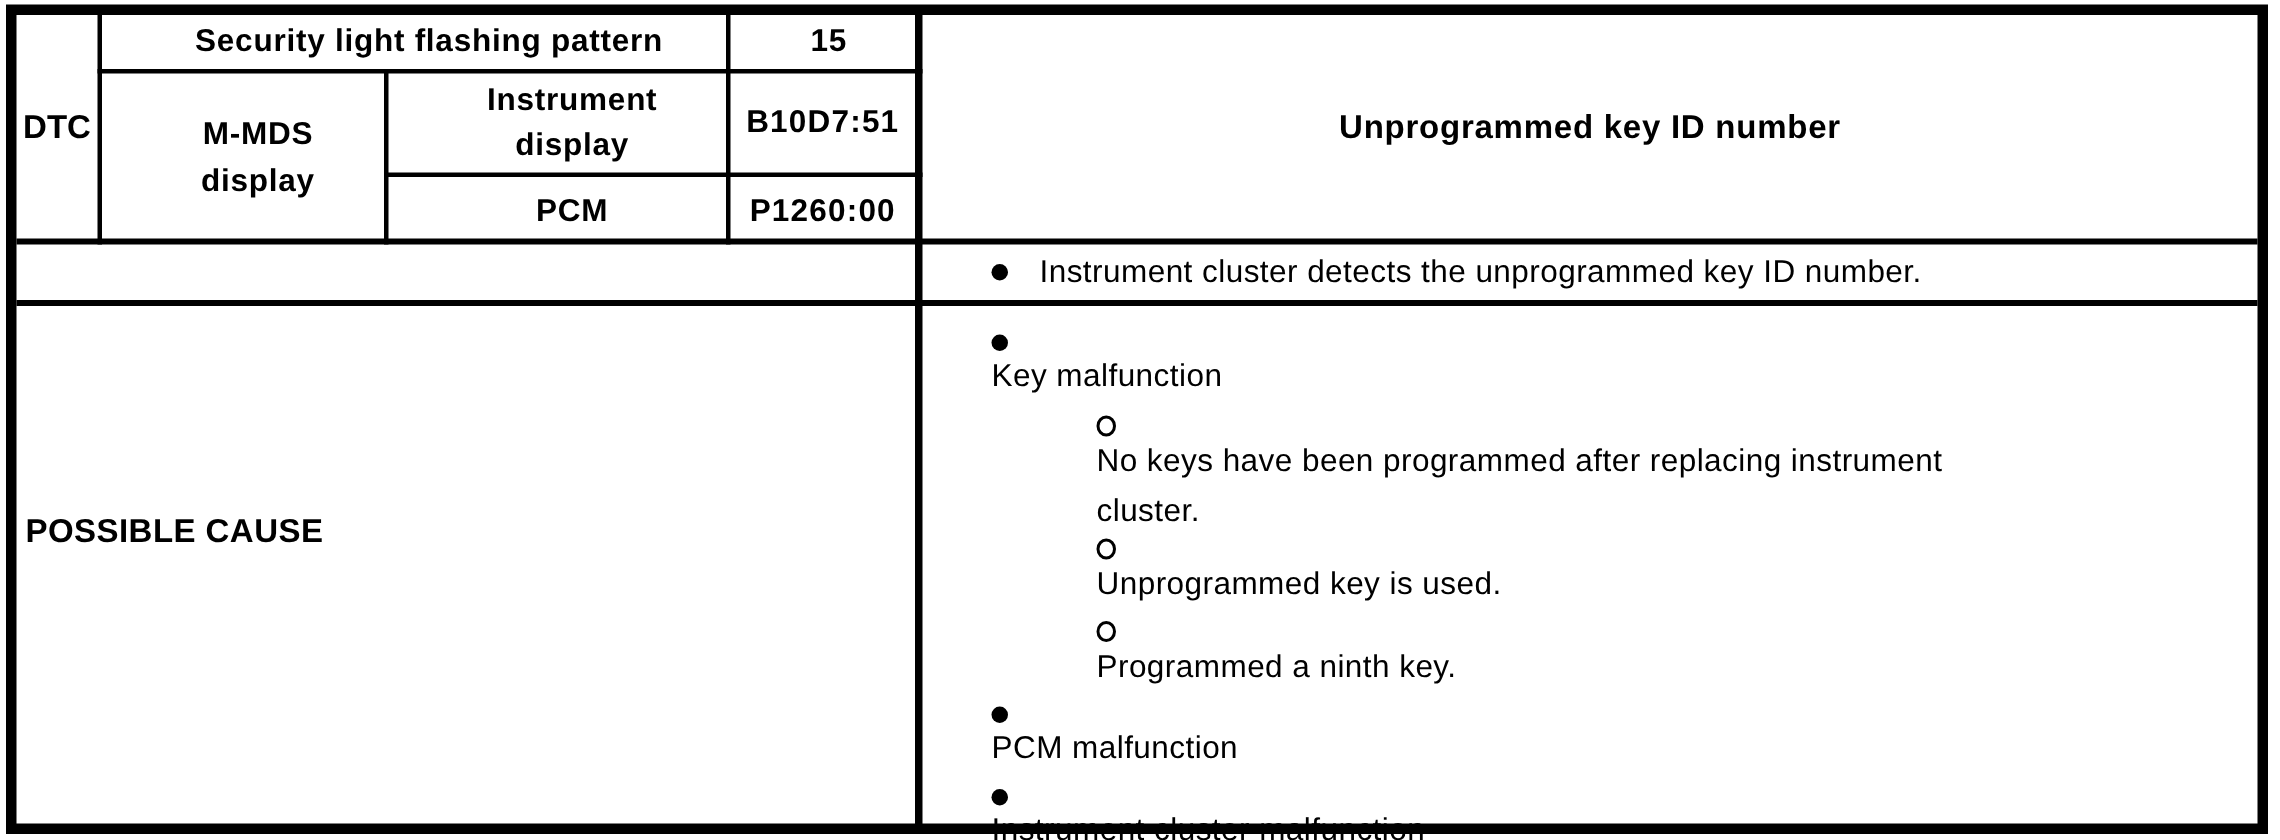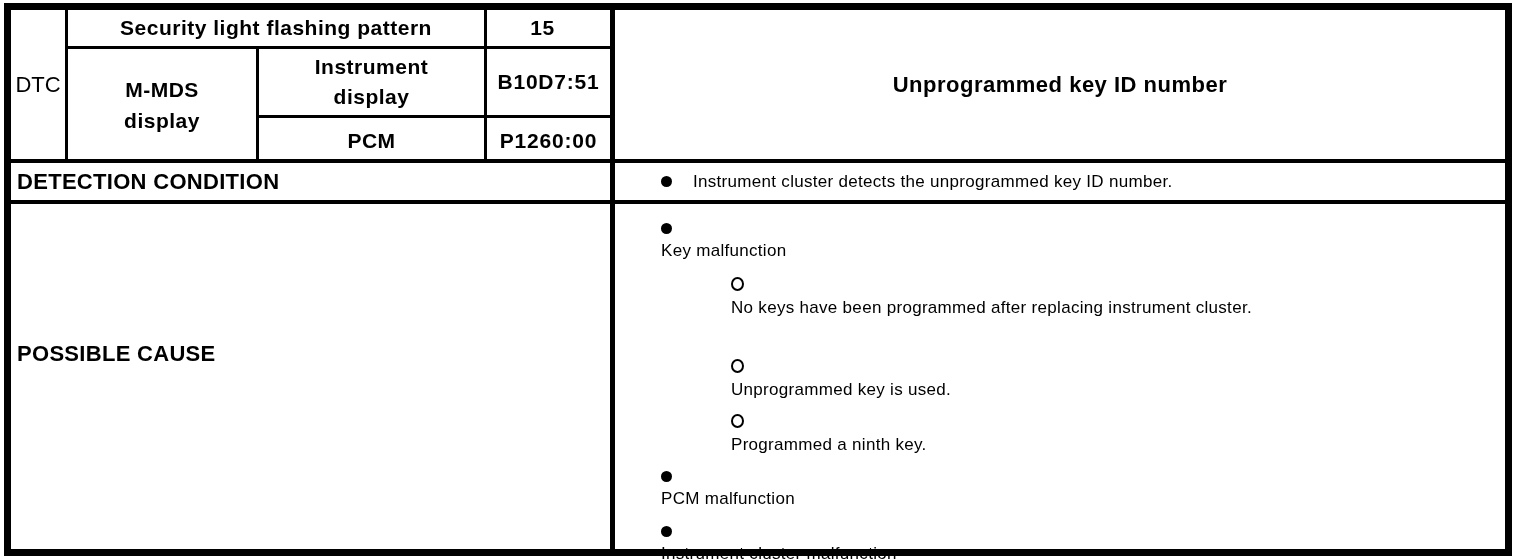--- a/index.html
+++ b/index.html
@@ -22,28 +22,28 @@
   }
   .cell {
     position: absolute;
     display: flex;
     align-items: center;
     justify-content: center;
     box-sizing: border-box;
     text-align: center;
   }
   .cell.left-align { justify-content: flex-start; text-align: left; }
-  .hbold { font-weight: bold; font-size: 21px; letter-spacing: 0.5px; }
+  .hbold { font-weight: bold; font-size: 21px; letter-spacing: 0.5px; margin-left: 10px; }
   .caps-label { font-weight: bold; font-size: 22px; letter-spacing: 0.3px; }
-  .dtc-label { font-weight: normal; font-size: 22px; }
+  .dtc-label { font-weight: bold; font-size: 22px; }
   .desc-label { font-weight: bold; font-size: 22px; letter-spacing: 0.5px; }
   .code { font-weight: bold; font-size: 21px; letter-spacing: 0.8px; }
   .wrap-narrow { display: inline-block; width: 130px; line-height: 1.45; }
   .wrap-narrow2 { display: inline-block; width: 150px; line-height: 1.4; }
-  .body-text { font-size: 17px; letter-spacing: 0.3px; line-height: 33px; }
+  .body-text { font-size: 21px; letter-spacing: 0.3px; line-height: 33px; }
   .bullet-filled {
     width: 11px; height: 11px;
     background: #000000;
     border-radius: 50%;
     flex: none;
   }
   .bullet-open {
     width: 9px; height: 10px;
     border: 2.5px solid #000000;
     border-radius: 50%;
@@ -100,21 +100,20 @@
   </div>
 
   <div class="cell code" style="left:487px; top:48px; width:123px; height:67px;">B10D7:51</div>
 
   <div class="cell hbold" style="left:259px; top:118px; width:225px; height:45px;">PCM</div>
 
   <div class="cell code" style="left:487px; top:118px; width:123px; height:45px;">P1260:00</div>
 
   <div class="cell desc-label" style="left:615px; top:10px; width:890px; height:149px;">Unprogrammed key ID number</div>
 
-  <div class="cell left-align caps-label" style="left:11px; top:163px; width:599px; height:37px; padding-left:6px;">DETECTION CONDITION</div>
 
   <div class="det-row" style="left:615px; top:163px; width:890px; height:37px; padding-left:46px;">
     <span class="bullet-filled"></span>
     <span class="body-text">Instrument cluster detects the unprogrammed key ID number.</span>
   </div>
 
   <div class="cell left-align caps-label" style="left:11px; top:204px; width:599px; height:299px; padding-left:6px;">POSSIBLE CAUSE</div>
 
   <div class="pc-content" style="left:615px; top:204px; width:890px; height:345px;">
 

